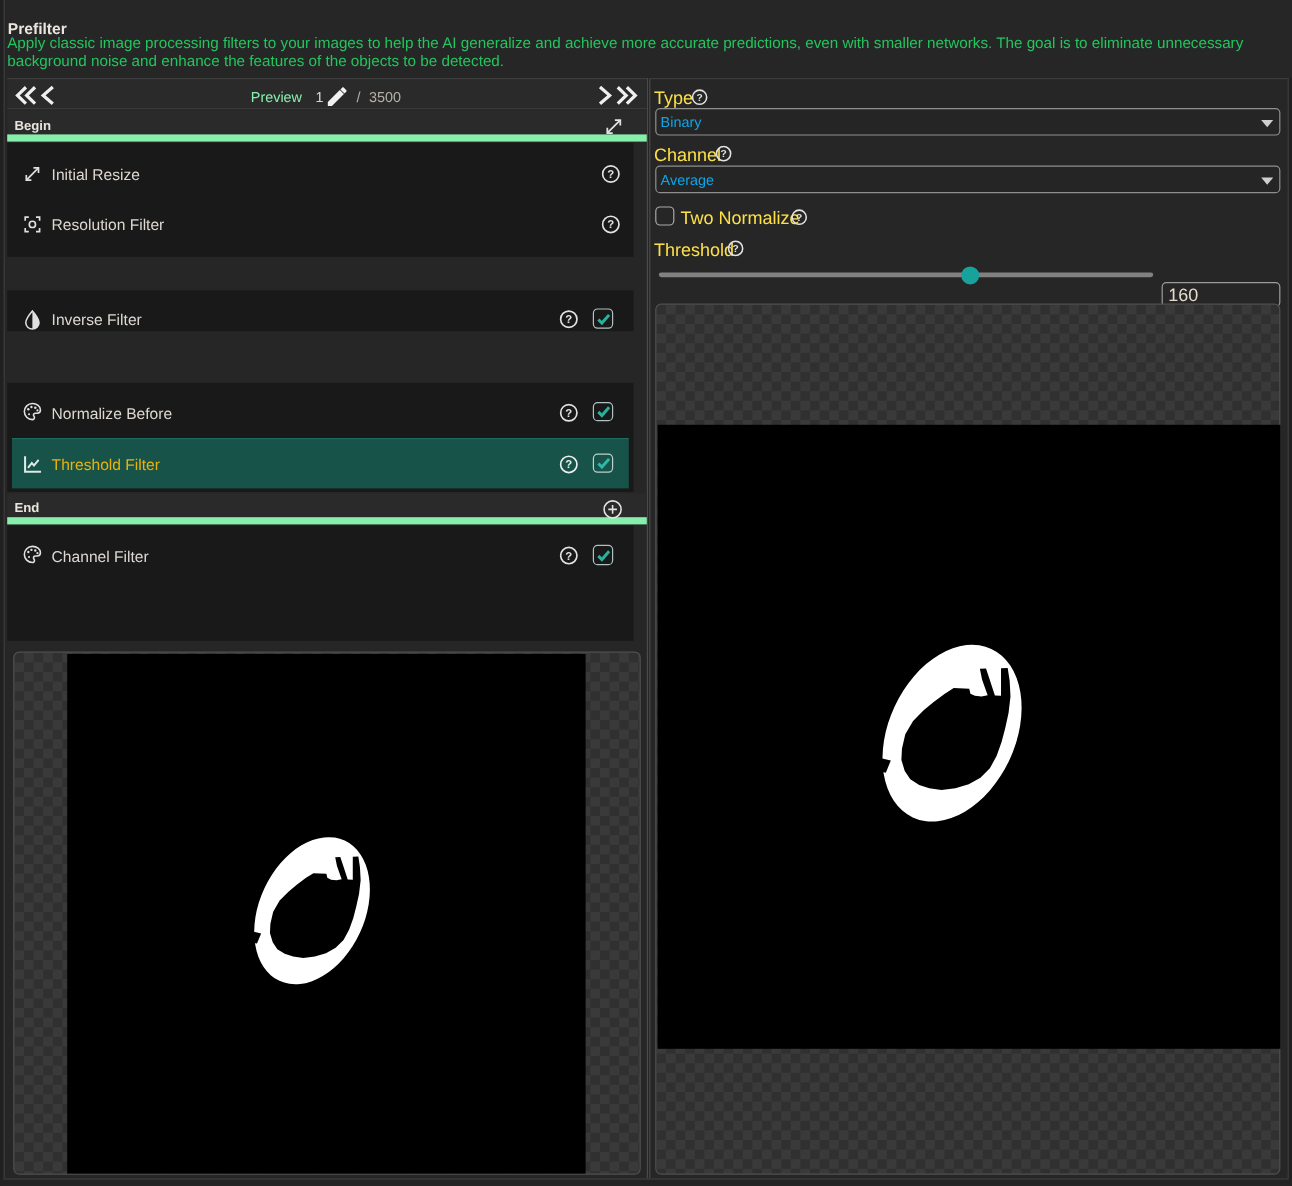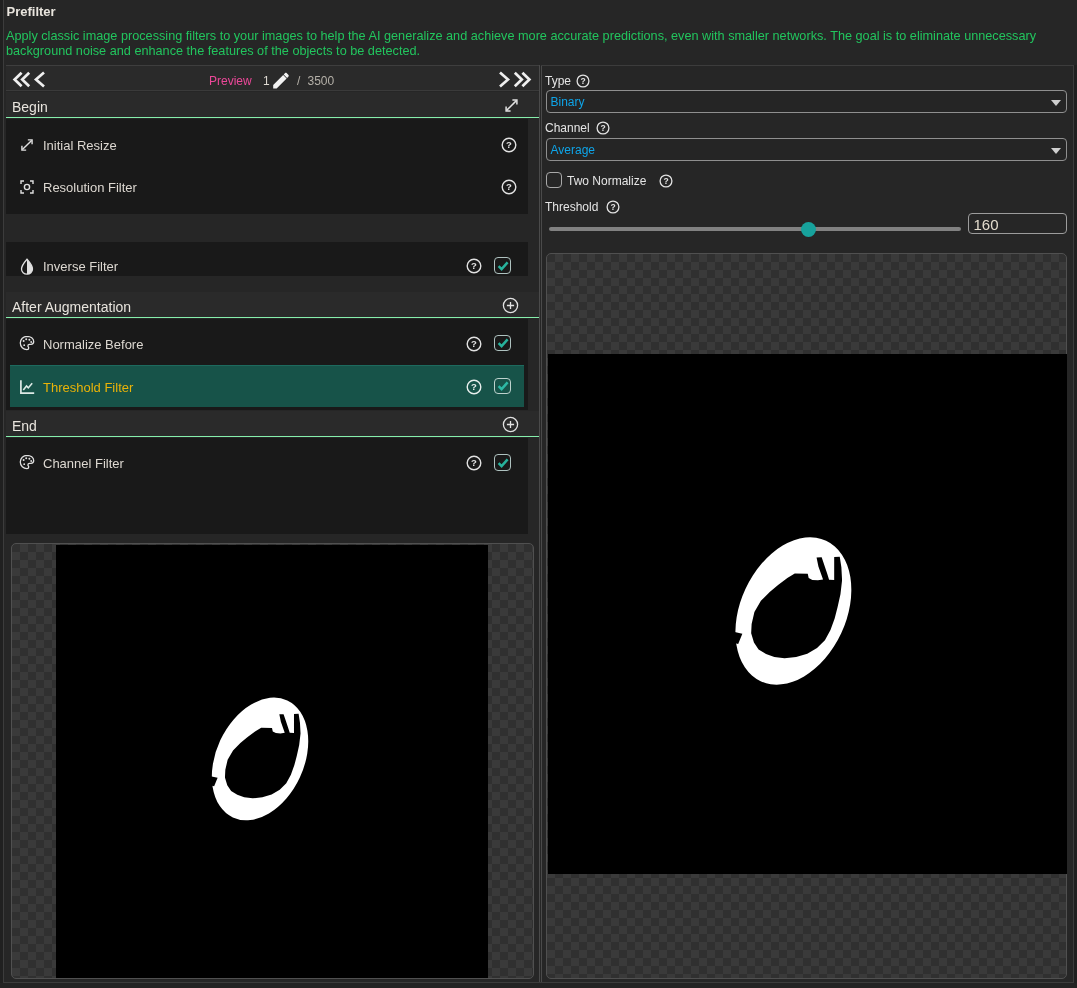--- a/index.html
+++ b/index.html
@@ -1,57 +1,57 @@
 <!DOCTYPE html>
 <html><head>
 <meta charset="utf-8">
 <style>
   html,body{margin:0;padding:0;background:#262626;}
   #app{position:relative;width:1077px;height:988px;overflow:hidden;
        font-family:"Liberation Sans",sans-serif;background:#262626;}
   .abs{position:absolute;}
-  .title{left:6.5px;top:4px;font-size:13px;font-weight:bold;color:#e9e5de;}
+  .title{left:6.5px;top:16px;font-size:13px;font-weight:bold;color:#e9e5de;}
   .desc{left:6px;top:28.5px;font-size:12.7px;line-height:15.6px;color:#22c55e;}
   
   .edgeL{left:0;top:0;width:3px;height:988px;background:#202020;}
   .edgeL2{left:3px;top:0;width:1px;height:988px;background:#3c3c3c;}
   .edgeR{left:1074px;top:65px;width:3px;height:918px;background:#202020;}
   .edgeR2{left:1073px;top:65px;width:1px;height:917px;background:#3c3c3c;}
   .edgeB{left:0;top:983px;width:1077px;height:5px;background:#232323;}
   .edgeB2{left:3px;top:982px;width:1071px;height:1px;background:#3c3c3c;}
   
   .vdiv{left:538.5px;top:65px;width:1px;height:917px;background:#4a4a4a;}
   .vdiv2{left:540.5px;top:65px;width:1px;height:917px;background:#4a4a4a;}
 
   
   .nav{left:5.5px;top:65px;width:533px;height:26px;background:#2a2a2a;
        border-top:1px solid #3e3e3e;border-bottom:1px solid #3a3a3a;box-sizing:border-box;}
   .hdr{left:5.5px;width:533px;height:26px;background:#2a2a2a;box-sizing:border-box;
-       border-bottom:1px solid #86efac;color:#e8e4dd;font-size:14px;font-weight:normal;}
+       border-bottom:6px solid #86efac;color:#e8e4dd;font-size:11px;font-weight:bold;}
   .hdr span{position:absolute;left:6.5px;top:7px;}
   .grp{left:5.5px;width:522px;background:#191919;}
   .row{position:absolute;left:4.5px;width:514px;height:42px;}
   .row .ic{position:absolute;left:9px;top:13px;}
   .row .lb{position:absolute;left:33px;top:14px;font-size:13px;color:#ddd8d1;}
   .rowsel{background:#175349;border-top:1px solid #1d6a5e;box-sizing:border-box;}
   .qm{position:absolute;}
   .cb{position:absolute;width:14.5px;height:14.5px;border:1.5px solid #afc2c0;border-radius:4px;background:transparent;}
   .cb svg{position:absolute;left:0.5px;top:0.5px;}
-  .navtx{position:absolute;top:7.5px;font-size:12px;color:#ec4899;}
-
-  
-  .rlab{font-size:12px;color:#e5e5e5;}
+  .navtx{position:absolute;top:7.5px;font-size:12px;color:#86efac;}
+
+  
+  .rlab{font-size:15px;color:#fde047;}
   .dd{left:545.5px;width:521px;height:23px;border:1px solid #8f8f8f;border-radius:4px;
       box-sizing:border-box;background:#252525;}
   .dd span{position:absolute;left:4px;top:3.5px;font-size:12px;color:#0ea5e9;}
   .dd .arr{position:absolute;right:5px;top:8.5px;width:0;height:0;
       border-left:5px solid transparent;border-right:5px solid transparent;border-top:6px solid #cfcfcf;}
   .track{left:549px;top:227px;width:412px;height:4px;border-radius:2px;background:#818181;}
   .thumb{left:800.5px;top:221.5px;width:15px;height:15px;border-radius:50%;background:#17a29c;}
-  .numin{left:967.5px;top:213px;width:99px;height:21px;border:1px solid #9c9c9c;border-radius:4px;
+  .numin{left:967.5px;top:235px;width:99px;height:21px;border:1px solid #9c9c9c;border-radius:4px;
       box-sizing:border-box;background:transparent;}
   .numin span{position:absolute;left:5px;top:2px;font-size:15px;color:#e3dccd;}
 
   
   .panel{border:1px solid #505050;border-radius:5px;box-sizing:border-box;
      background-color:#303030;
      background-image:linear-gradient(45deg,#3a3a3a 25%,transparent 25%,transparent 75%,#3a3a3a 75%),
                       linear-gradient(45deg,#3a3a3a 25%,transparent 25%,transparent 75%,#3a3a3a 75%);
      background-size:16px 16px;background-position:0 0,8px 8px;}
   .blackimg{position:absolute;background:#000;}
@@ -147,27 +147,20 @@
         <text x="8" y="11.3" text-anchor="middle" font-size="9.5" font-weight="bold" fill="#e2e2e2">?</text>
       </svg>
       <div class="cb" style="left:484px;top:12px;">
         <svg width="14" height="14" viewBox="0 0 14 14">
             <path d="M2.6 7.2 L5.6 10.2 L11.6 3.4" fill="none" stroke="#27b29c" stroke-width="2.5"></path>
           </svg>
       </div>
     </div>
   </div>
 
-  <div class="abs hdr" style="top:292px;">
-      <span>After Augmentation</span>
-    <svg class="abs" style="left:496px;top:4.5px" width="17" height="17" viewBox="0 0 17 17">
-      <circle cx="8.5" cy="8.5" r="7.1" fill="none" stroke="#e2e2e2" stroke-width="1.3"></circle>
-      <path d="M8.5 4.9 V12.1 M4.9 8.5 H12.1" stroke="#e2e2e2" stroke-width="1.3"></path>
-    </svg>
-  </div>
   <div class="abs grp" style="top:318.5px;height:91.5px;">
     <div class="row" style="top:4px;">
       <svg class="ic" style="top:12px" width="16" height="16" viewBox="0 0 16 16">
         <path d="M8,1.3 C4.3,1.3 1.3,4.3 1.3,8 C1.3,11.7 4.3,14.7 8,14.7 C9,14.7 9.7,14 9.7,13 C9.7,12.55 9.55,12.2 9.3,11.9 C9.05,11.65 8.9,11.3 8.9,10.9 C8.9,10 9.6,9.3 10.5,9.3 L12,9.3 C13.5,9.3 14.7,8.1 14.7,6.6 C14.7,3.6 11.7,1.3 8,1.3 Z" fill="none" stroke="#e0e0e0" stroke-width="1.3"></path>
         <circle cx="4.6" cy="6" r="1" fill="#e0e0e0"></circle>
         <circle cx="7.2" cy="4.2" r="1" fill="#e0e0e0"></circle>
         <circle cx="10.4" cy="4.8" r="1" fill="#e0e0e0"></circle>
         <circle cx="12.2" cy="7" r="0.9" fill="#e0e0e0"></circle>
         <circle cx="5.2" cy="10.2" r="0.9" fill="#e0e0e0"></circle>
       </svg>

